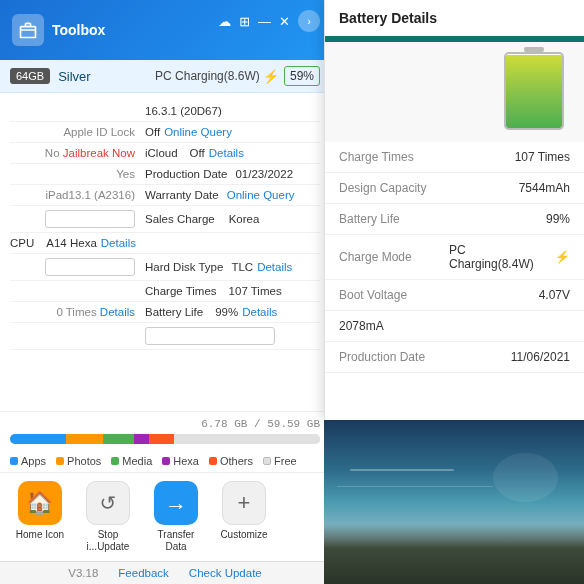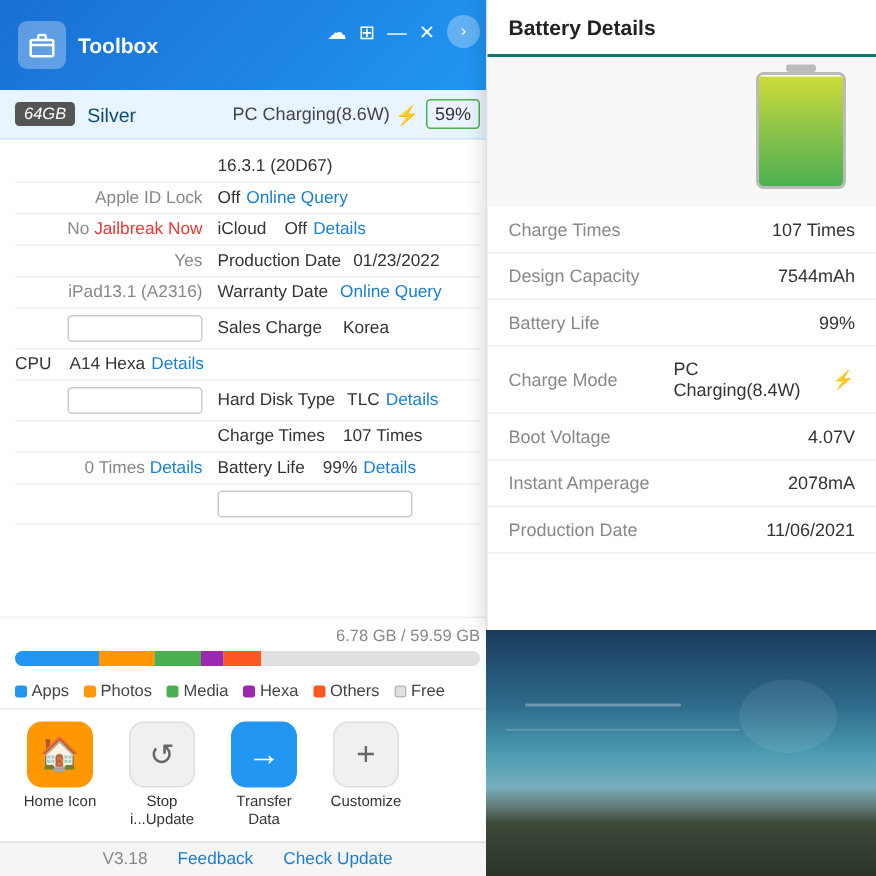--- a/index.html
+++ b/index.html
@@ -72,21 +72,20 @@
       align-items: center;
       gap: 8px;
       flex-wrap: wrap;
     }
     .storage-badge {
       background: #555;
       color: white;
       border-radius: 3px;
       padding: 2px 6px;
       font-size: 11px;
-      font-style: italic;
     }
     .device-name {
       font-size: 13px;
       color: #0c4a6e;
       flex: 1;
     }
     .charging-info {
       display: flex;
       align-items: center;
       gap: 4px;
@@ -139,20 +138,21 @@
       padding: 2px 6px;
       width: 100%;
       font-size: 11px;
       color: #333;
     }
 
     
     .storage-section {
       padding: 6px 10px;
       border-top: 1px solid #eee;
+      font-family: Liberation Mono, monospace;
     }
     .storage-label {
       font-size: 11px;
       color: #888;
       text-align: right;
       margin-bottom: 4px;
     }
     .storage-bar-wrap {
       height: 10px;
       background: #e0e0e0;
@@ -232,21 +232,21 @@
       box-shadow: -2px 0 12px rgba(0,0,0,0.15);
       border-left: 1px solid #e0e0e0;
       display: flex;
       flex-direction: column;
     }
     .battery-panel-header {
       padding: 10px 14px;
       font-size: 14px;
       font-weight: 600;
       color: #222;
-      border-bottom: 2px solid #0f766e;
+      border-bottom: 6px solid #0f766e;
     }
     .battery-image-area {
       height: 100px;
       display: flex;
       align-items: center;
       justify-content: flex-end;
       padding-right: 10px;
       background: #f8f8f8;
     }
     .battery-visual {
@@ -548,21 +548,20 @@
       <span class="batt-row-label">Charge Mode</span>
       <span class="batt-row-value">
         PC Charging(8.4W) <span style="color:#4CAF50;">⚡</span>
       </span>
     </div>
     <div class="batt-row">
       <span class="batt-row-label">Boot Voltage</span>
       <span class="batt-row-value">4.07V</span>
     </div>
     <div class="batt-row">
-      <span class="batt-row-label">Instant Amperage</span>
       <span class="batt-row-value">2078mA</span>
     </div>
     <div class="batt-row">
       <span class="batt-row-label">Production Date</span>
       <span class="batt-row-value">11/06/2021</span>
     </div>
 
   </div>
 </div>
 

